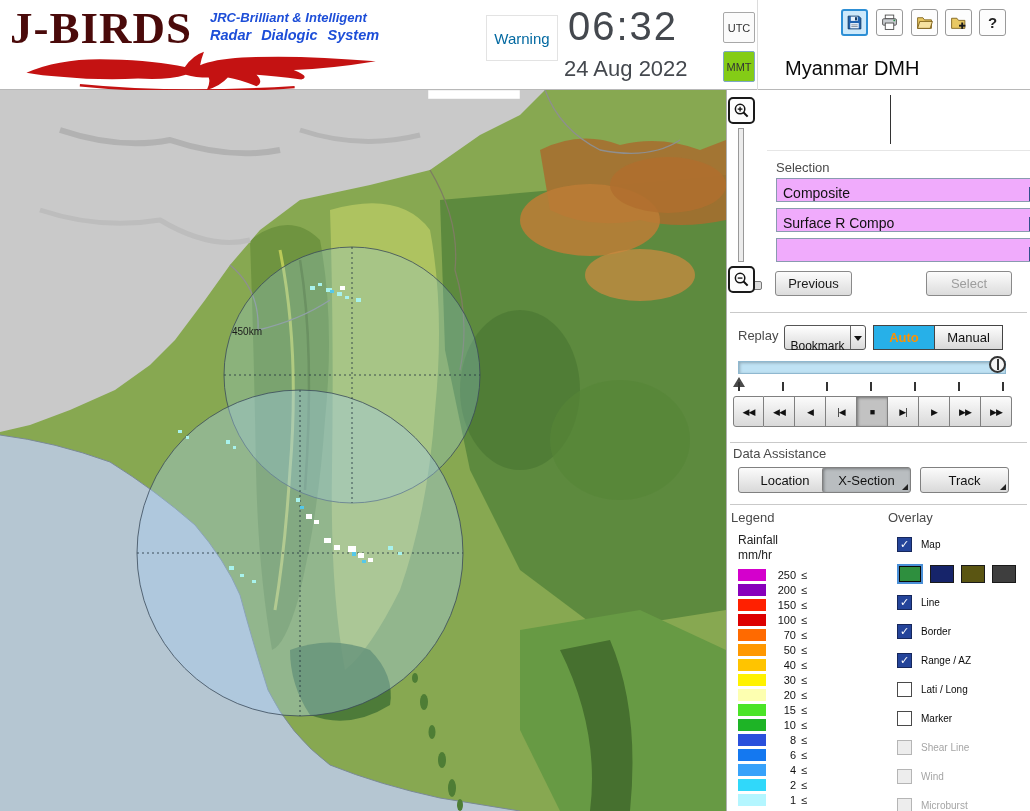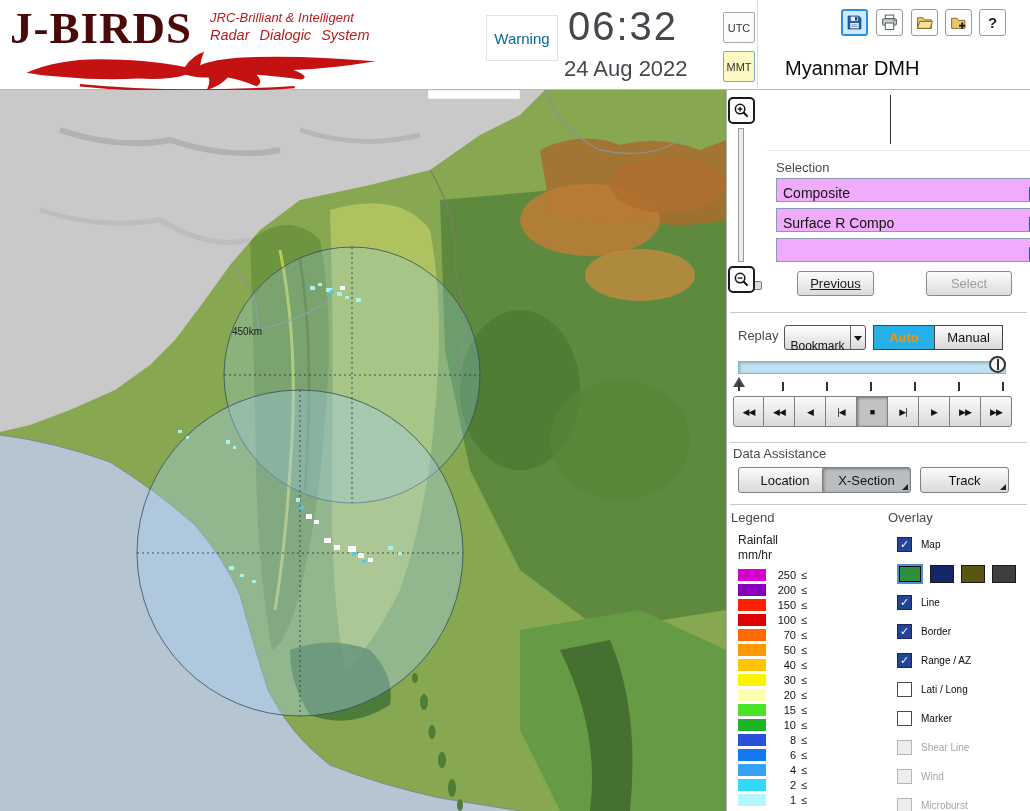--- a/index.html
+++ b/index.html
@@ -3,30 +3,30 @@
 <meta charset="utf-8">
 <style>
   * { margin:0; padding:0; box-sizing:border-box; }
   body { font-family:"Liberation Sans", sans-serif; background:#fff; }
   .app { position:relative; width:1030px; height:811px; overflow:hidden; background:#fff; }
 
   
   header { position:absolute; left:0; top:0; width:1030px; height:90px; background:#fff; border-bottom:1px solid #b8b8b8; }
   .logo { position:absolute; left:8px; top:2px; width:400px; height:88px; }
   .logo-title { position:absolute; left:2px; top:0px; font-family:"Liberation Serif", serif; font-weight:bold; font-size:45px; color:#4a0a0a; letter-spacing:1px; }
-  .logo-sub { position:absolute; left:202px; top:8px; color:#b91c1c; font-weight:normal; font-style:italic; }
+  .logo-sub { position:absolute; left:202px; top:8px; color:#1d4ed8; font-weight:bold; font-style:italic; }
   .logo-sub .l1 { font-size:13px; display:block; }
   .logo-sub .l2 { font-size:14.5px; display:block; word-spacing:6px; margin-top:2px; }
   .eagle { position:absolute; left:6px; top:46px; width:378px; height:42px; }
   .warning-btn { position:absolute; left:486px; top:15px; width:72px; height:46px; background:#fff; border:1px solid #e3e3e3; color:#0369a1; font-size:15px; font-family:inherit; }
   .clock-time { position:absolute; left:568px; top:4px; font-size:40px; color:#44484e; letter-spacing:2px;text-align:right; }
   .clock-date { position:absolute; left:564px; top:56px; font-size:22px; color:#44484e; }
   .tz-btn { position:absolute; left:723px; width:32px; height:31px; font-size:11px; font-family:inherit; color:#333; background:#fbfbfb; border:1px solid #a8a8a8; border-radius:2px; }
   .tz-utc { top:12px; }
-  .tz-mmt { top:51px; background:#fef9c3; border:1px solid #7fa8c8; }
+  .tz-mmt { top:51px; background:#84cc16; border:1px solid #7fa8c8; }
   .hdr-vdiv { position:absolute; left:757px; top:0; width:1px; height:90px; background:#dcdcdc; }
   .tool-btn { position:absolute; top:9px; width:27px; height:27px; background:#fdfdfd; border:1px solid #9a9a9a; border-radius:3px; display:flex; align-items:center; justify-content:center; padding:0; }
   .tool-btn svg { width:17px; height:17px; }
   .tool-save { left:841px; background:#cde9fb; border:2px solid #2d8fd5; }
   .tool-print { left:876px; }
   .tool-open { left:911px; }
   .tool-add { left:945px; }
   .tool-help { left:979px; font-size:15px; font-weight:bold; color:#222; font-family:inherit; }
   .station-title { position:absolute; left:785px; top:57px; font-size:20px; color:#0a0a0a; }
 
@@ -50,21 +50,21 @@
   .station-divider { position:absolute; left:40px; top:60px; right:0; height:1px; background:#e6e6e6; }
 
   
   .sel-label { left:49px; top:70px; }
   .dropdown { position:absolute; left:49px; width:271px; height:24px; background:#f0abfc; border:1px solid #8a9ab0; display:flex; align-items:flex-end; }
   .dd-1 { top:88px; } .dd-2 { top:118px; } .dd-3 { top:148px; }
   .dd-value { flex:1; font-size:14px; color:#111; padding:3px 0 0 6px; }
   .dd-arrow { width:17px; background:#4a74b8; border-left:1px solid #33508c; display:flex; align-items:center; justify-content:center; }
   .dd-arrow::after { content:""; border:4px solid transparent; border-top:5px solid #0b1e42; margin-top:5px; }
   .btn { background:linear-gradient(#fcfcfc,#dcdcdc); border:1px solid #8a8a8a; border-radius:3px; font-size:13px; color:#1a1a1a; font-family:inherit; }
-  .prev-btn { position:absolute; left:70px; top:181px; width:77px; height:25px;text-decoration:underline; }
+  .prev-btn { position:absolute; left:48px; top:181px; width:77px; height:25px; }
   .select-btn { position:absolute; left:199px; top:181px; width:86px; height:25px; color:#9d9d9d; }
 
   
   .replay-label { left:11px; top:238px; }
   .bookmark-btn { position:absolute; left:57px; top:235px; width:82px; height:25px; display:flex; align-items:stretch; background:linear-gradient(#ffffff,#d9d9d9); border:1px solid #555; border-radius:3px; padding:0; font-family:inherit; }
   .bm-label { flex:1; font-size:12px; color:#111; display:flex; align-items:center; justify-content:center;margin-top:16px; }
   .bm-arrow { width:15px; border-left:1px solid #666; display:flex; align-items:center; justify-content:center; }
   .bm-arrow::after { content:""; border:4px solid transparent; border-top:5px solid #111; margin-top:5px; }
   .auto-btn { position:absolute; left:146px; top:235px; width:62px; height:25px; background:#27b0e8; border:1px solid #444; color:#ff9100; font-weight:bold; font-size:13px; font-family:inherit; }
   .manual-btn { position:absolute; left:207px; top:235px; width:69px; height:25px; background:linear-gradient(#fdfdfd,#d8d8d8); border:1px solid #444; font-size:13px; color:#111; font-family:inherit; }

